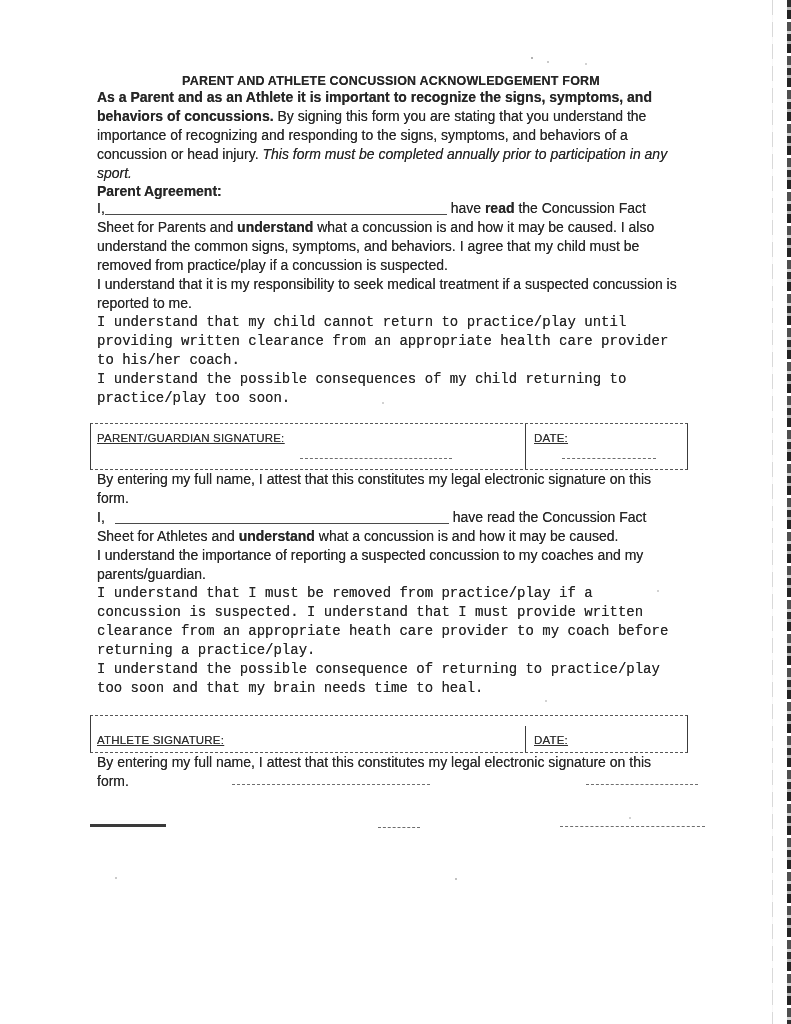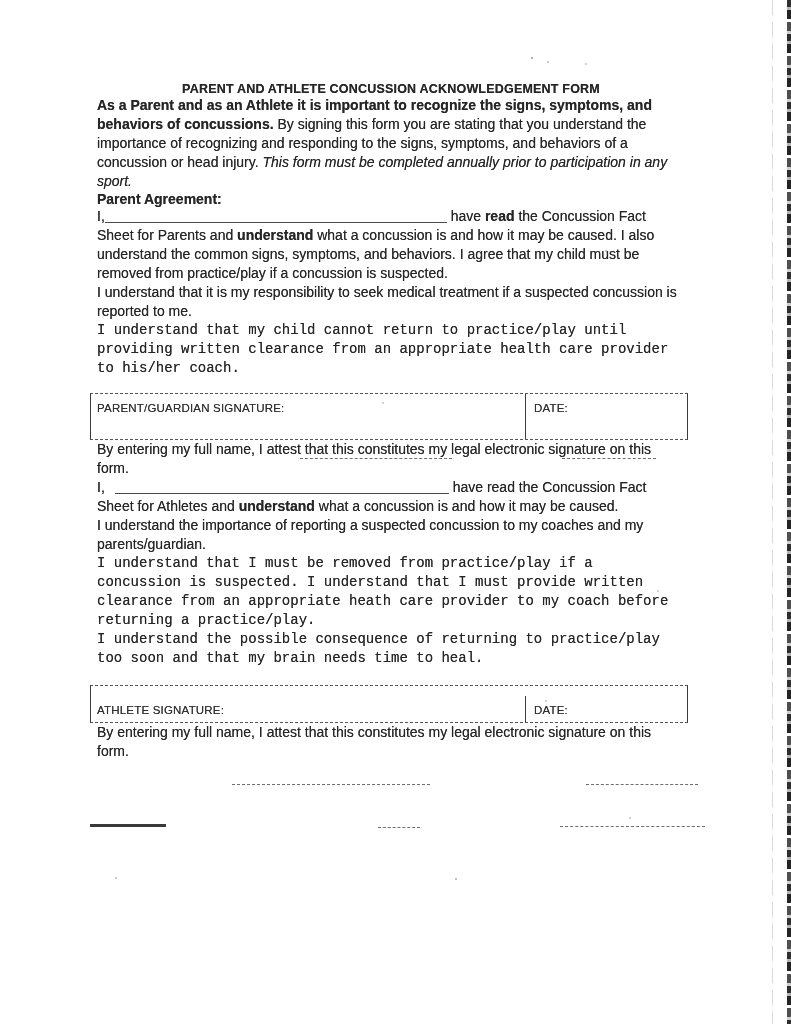--- a/index.html
+++ b/index.html
@@ -16,21 +16,21 @@
     color: #262626;
   }
   .page {
     position: relative;
     width: 791px;
     height: 1024px;
   }
   .content {
     position: absolute;
     left: 97px;
-    top: 8px;
+    top: 0;
     width: 588px;
   }
   .scan-text {
     text-shadow: 0 0 0.45px rgba(40,40,40,0.75);
   }
   h1.title {
     margin: 74px 0 0 0;
     font-size: 12.5px;
     font-weight: bold;
     text-align: center;
@@ -87,20 +87,21 @@
   }
   .date-cell {
     flex: 1 1 auto;
     padding: 4px 8px;
     box-sizing: border-box;
   }
   .cell-label {
     font-size: 11.5px;
     color: #303030;
     letter-spacing: 0.2px;
+    text-decoration: underline;
   }
   .attest {
     margin-top: 4px;
     margin-left: -4px;
     font-size: 11.8px;
   }
   .attest-2 { margin-top: 7px; }
 
   
   .artifacts {
@@ -159,20 +160,21 @@
     <h1 class="title">PARENT AND ATHLETE CONCUSSION ACKNOWLEDGEMENT FORM</h1>
 
     <p class="body-par intro"><span class="b">As a Parent and as an Athlete it is important to recognize the signs, symptoms, and behaviors of concussions.</span><span> By signing this form you are stating that you understand the importance of recognizing and responding to the signs, symptoms, and behaviors of a concussion or head injury. </span><span class="i">This form must be completed annually prior to participation in any sport.</span></p>
 
     <h2 class="section-heading parent-heading">Parent Agreement:</h2>
 
     <p class="body-par fill-par"><span>I,</span><span class="blank"></span><span> have </span><span class="b">read</span><span> the Concussion Fact Sheet for Parents and </span><span class="b">understand</span><span> what a concussion is and how it may be caused. I also understand the common signs, symptoms, and behaviors. I agree that my child must be removed from practice/play if a concussion is suspected.</span></p>
 
     <p class="body-par par-gap-lg">I understand that it is my responsibility to seek medical treatment if a suspected concussion is reported to me.</p>
     <p class="body-par par-gap">I understand that my child cannot return to practice/play until providing written clearance from an appropriate health care provider to his/her coach.</p>
+    <p class="body-par par-gap">I understand the possible consequences of my child returning to practice/play too soon.</p>
 
     <div class="sigbox parent-box">
       <div class="sig-cell">
         <span class="cell-label">PARENT/GUARDIAN SIGNATURE:</span>
       </div>
       <div class="date-cell">
         <span class="cell-label">DATE:</span>
       </div>
     </div>
 

